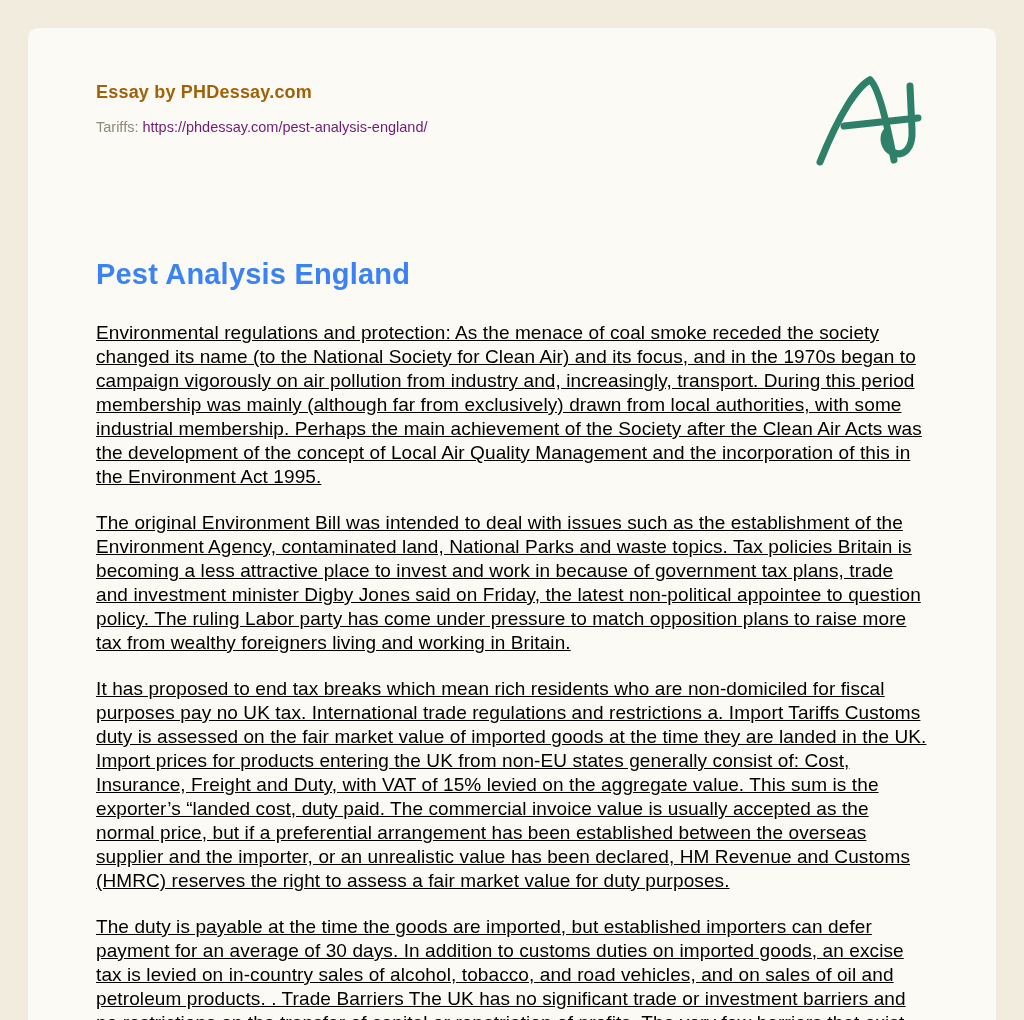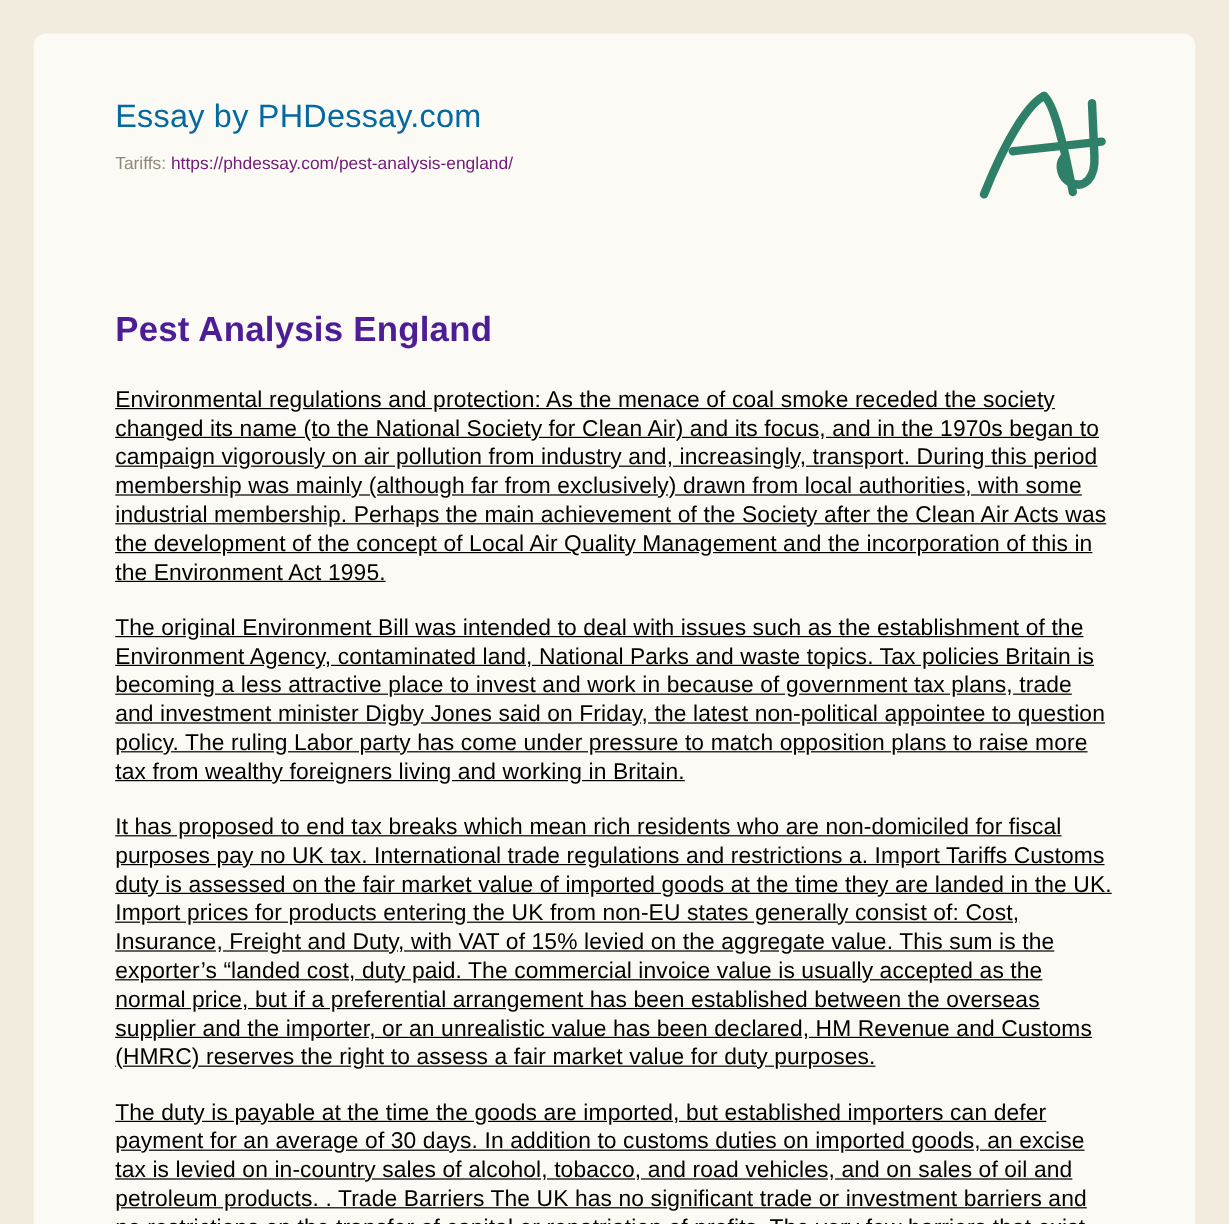--- a/index.html
+++ b/index.html
@@ -22,44 +22,44 @@
     padding: 54px 68px 60px 68px;
   }
 
   .card-header {
     display: flex;
     justify-content: space-between;
     align-items: flex-start;
   }
 
   .byline {
-    font-size: 27px;
-    font-weight: 400;
-    color: #0369a1;
+    font-size: 18px;
+    font-weight: 700;
+    color: #a16207;
     letter-spacing: 0.2px;
   }
 
   .source-line {
     margin-top: 16px;
     font-size: 14.5px;
   }
   .source-label { color: #8f8a7c; }
   .source-url {
     color: #701a75;
     text-decoration: none;
     margin-left: 4px;
   }
 
   .logo { margin-top: -8px; margin-right: 2px; }
 
   .title {
     margin-top: 86px;
     font-size: 29px;
     font-weight: 600;
-    color: #4c1d95;
+    color: #3b82f6;
     letter-spacing: 0.2px;
   }
 
   .body { margin-top: 30px; }
   .body p {
     font-size: 19px;
     line-height: 24px;
     color: #000000;
     letter-spacing: 0.1px;
     margin-bottom: 22px;

